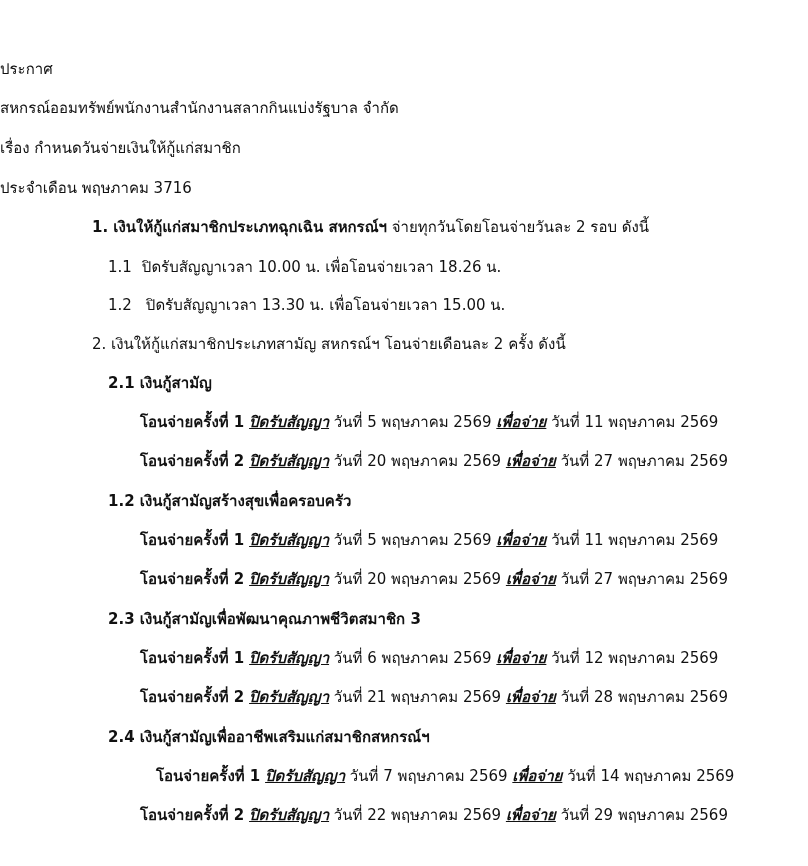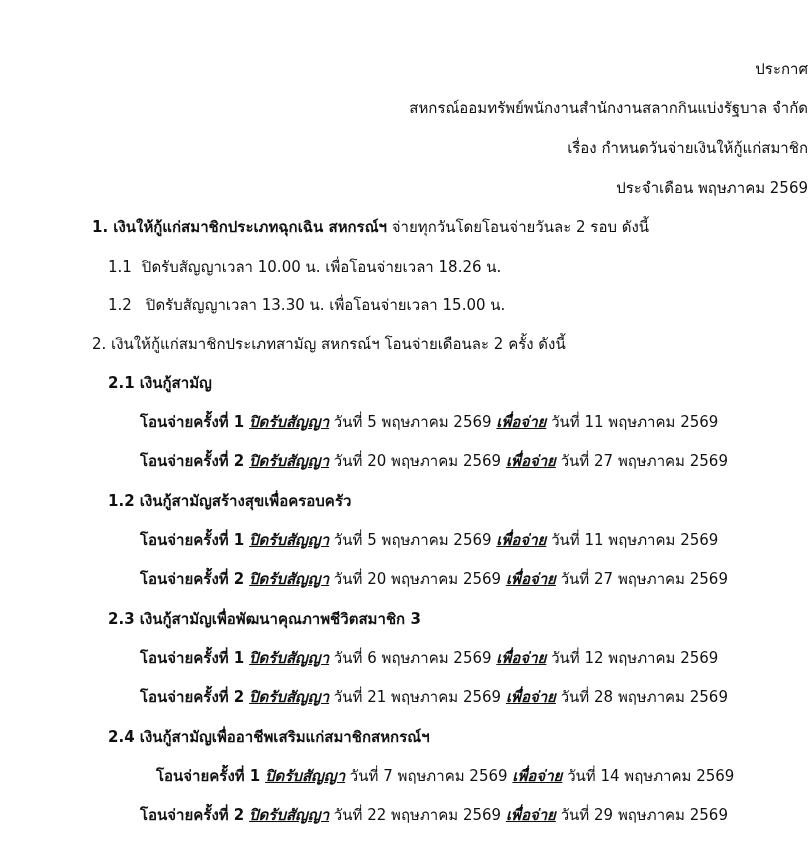--- a/index.html
+++ b/index.html
@@ -2,32 +2,32 @@
 <html><head>
   <meta charset="utf-8">
   <style>
     html, body { margin: 0; padding: 0; background: #ffffff; }
     body {
       width: 808px; height: 866px; position: relative; overflow: hidden;
       font-family: "DejaVu Sans", "Liberation Sans", sans-serif;
       color: #111111; font-size: 15px;
     }
     .line { position: absolute; white-space: nowrap; line-height: 22px; }
-    .center { left: 0; width: 808px; text-align: right; }
+    .center { left: 0; width: 808px; text-align: left; }
     .b { font-weight: bold; }
     .u { text-decoration: underline; font-style: italic; }
     .gap { display: inline-block; width: 10px; }
   </style>
 </head>
 <body>
 
 <div class="line center" style="top:58px">ประกาศ</div>
 <div class="line center" style="top:97px">สหกรณ์ออมทรัพย์พนักงานสำนักงานสลากกินแบ่งรัฐบาล จำกัด</div>
 <div class="line center" style="top:137px">เรื่อง กำหนดวันจ่ายเงินให้กู้แก่สมาชิก</div>
-<div class="line center" style="top:177px">ประจำเดือน พฤษภาคม 2569</div>
+<div class="line center" style="top:177px">ประจำเดือน พฤษภาคม 3716</div>
 
 <div class="line" style="top:216px; left:92px">
   <span class="b">1. เงินให้กู้แก่สมาชิกประเภทฉุกเฉิน สหกรณ์ฯ</span><span> จ่ายทุกวันโดยโอนจ่ายวันละ 2 รอบ ดังนี้</span>
 </div>
 <div class="line" style="top:256px; left:108px">
   <span>1.1</span><span class="gap"></span><span>ปิดรับสัญญาเวลา 10.00 น. เพื่อโอนจ่ายเวลา 18.26 น.</span>
 </div>
 <div class="line" style="top:294px; left:108px">
   <span>1.2</span><span class="gap" style="width:14px"></span><span>ปิดรับสัญญาเวลา 13.30 น. เพื่อโอนจ่ายเวลา 15.00 น.</span>
 </div>

